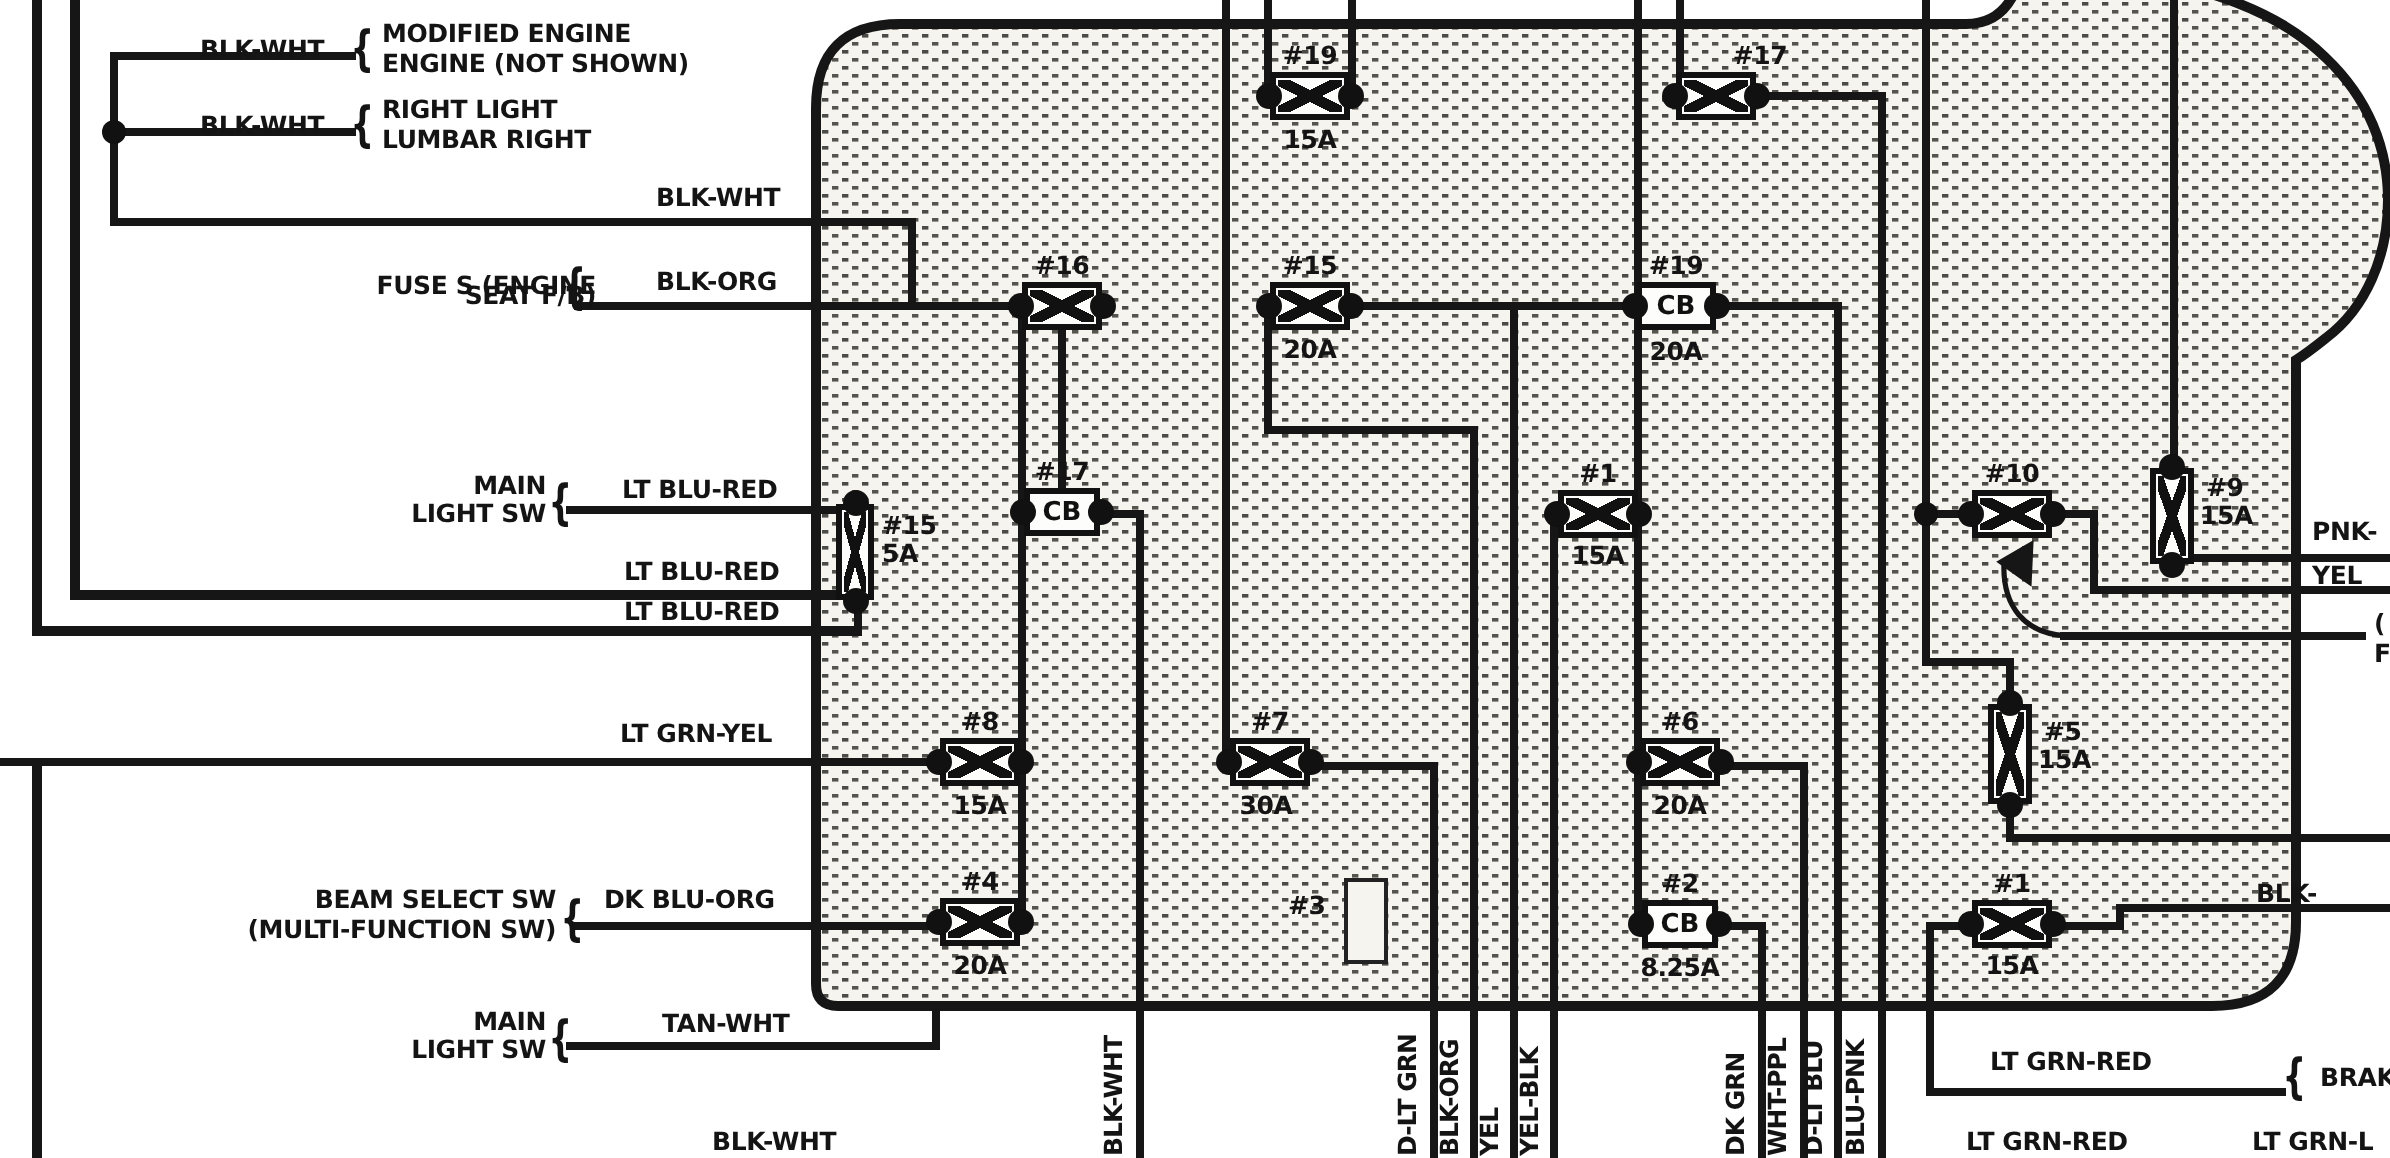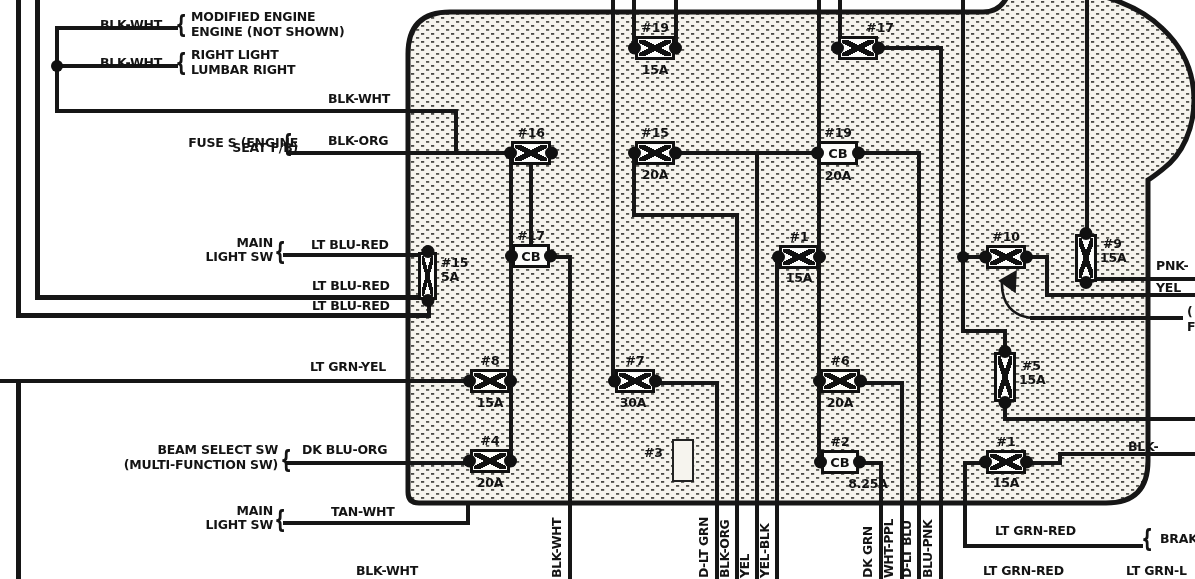--- a/index.html
+++ b/index.html
@@ -232,21 +232,21 @@
   <div class="lbl c" style="left:466px;top:434px;width:48px">#4</div>
   <div class="lbl c" style="left:466px;top:476px;width:48px">20A</div>
 
   <div class="fempty" style="left:672px;top:439px"></div>
   <div class="lbl" style="left:644px;top:446px">#3</div>
 
   <div class="fcb" style="left:821px;top:450px;width:38px">
       <span>CB</span>
     </div>
   <div class="lbl c" style="left:816px;top:435px;width:48px">#2</div>
-  <div class="lbl c" style="left:840px;top:477px;width:56px">8.25A</div>
+  <div class="lbl c" style="left:812px;top:477px;width:56px">8.25A</div>
 
   <div class="fh" style="left:986px;top:450px">
       <i class="x"></i>
     </div>
   <div class="lbl c" style="left:982px;top:435px;width:48px">#1</div>
   <div class="lbl c" style="left:982px;top:476px;width:48px">15A</div>
 
   <div class="lbl" style="left:100px;top:18px">BLK-WHT</div>
   <span class="brace" style="left:173px;top:14px">{</span>
   <div class="lbl" style="left:191px;top:10px">MODIFIED ENGINE</div>

